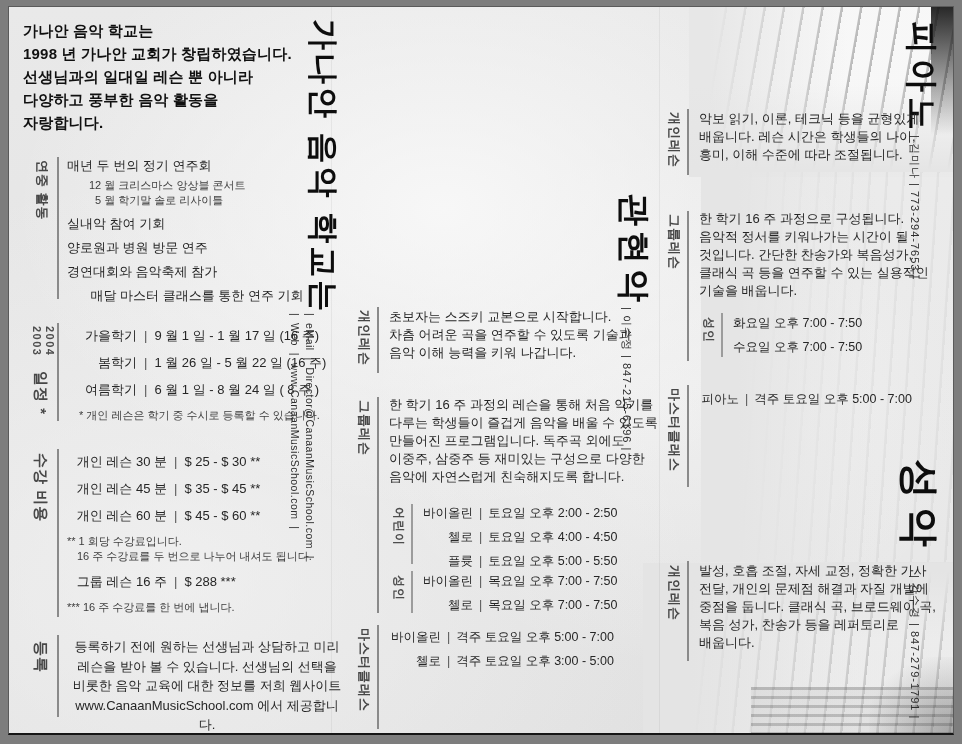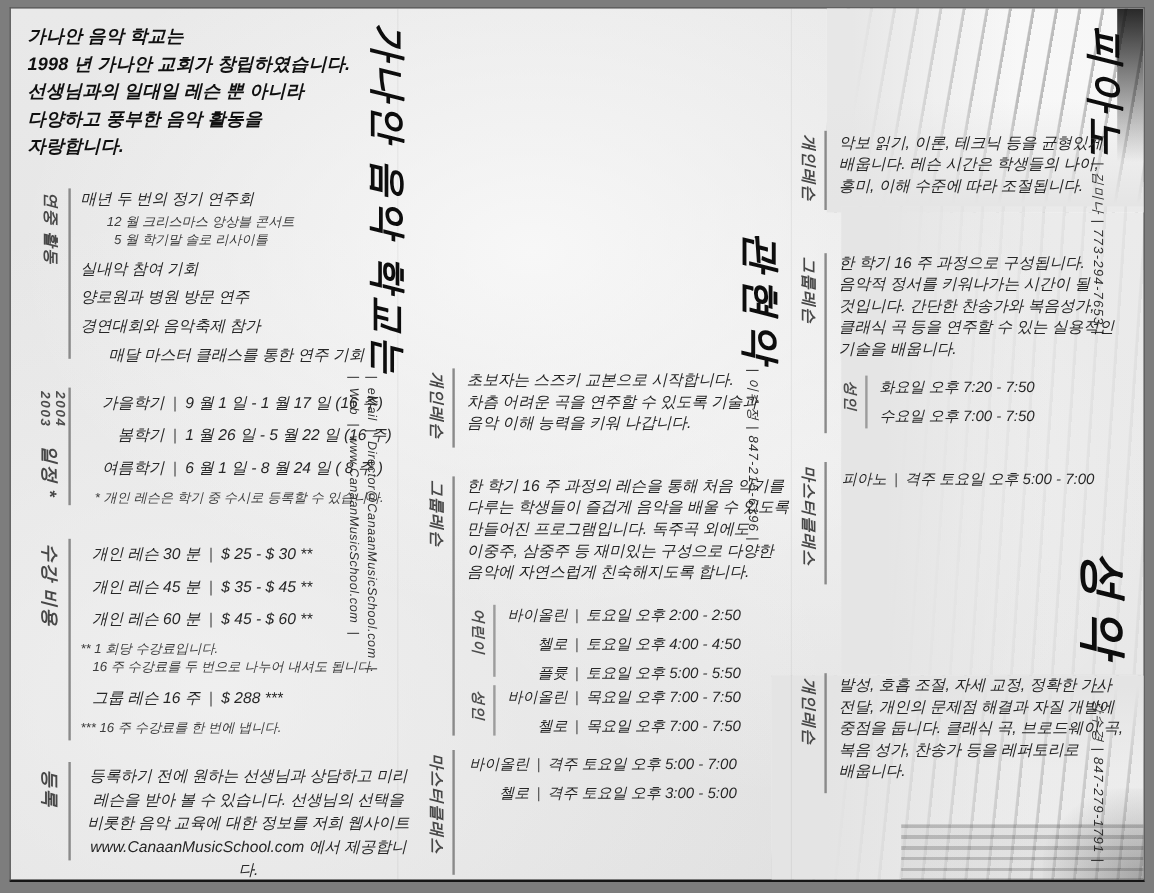--- a/index.html
+++ b/index.html
@@ -5,21 +5,21 @@
   html,body{margin:0;padding:0;}
   body{width:962px;height:744px;background:#7d7d7d;position:relative;overflow:hidden;
        font-family:"Liberation Sans","DejaVu Sans",sans-serif;}
   .page{position:absolute;left:8px;top:6px;width:944px;height:726px;
         border:1px solid #5a5a5a;border-bottom:2px solid #161616;
         background:
           radial-gradient(430px 300px at 46% 28%, rgba(250,250,250,.85), rgba(250,250,250,0)),
           radial-gradient(520px 400px at 18% 78%, rgba(247,247,247,.6), rgba(247,247,247,0)),
           radial-gradient(300px 260px at 70% 55%, rgba(249,249,249,.5), rgba(249,249,249,0)),
           linear-gradient(#e9e9e9,#e1e1e1);
-        overflow:hidden;font-style:italic;}
+        overflow:hidden;}
   .abs{position:absolute;}
   .rot{position:absolute;transform-origin:0 0;transform:rotate(90deg);white-space:pre;line-height:1.15;}
   
   .keysTop{left:680px;top:0;width:264px;height:170px;
      background:repeating-linear-gradient(100deg,#fafafa 0 16px,#b5b5b5 17px 19px);opacity:.85;}
   .keysTopFadeL{left:680px;top:0;width:264px;height:170px;
      background:linear-gradient(to right,#e7e7e7 0 8%,rgba(231,231,231,0) 60%);}
   .keysTopFadeB{left:680px;top:0;width:264px;height:170px;
      background:linear-gradient(to bottom,rgba(229,229,229,0) 45%,#e5e5e5 96%);}
   .keysTopDark{left:922px;top:0;width:22px;height:128px;
@@ -252,21 +252,21 @@
     <div class="para">음악적 정서를 키워나가는 시간이 될</div>
     <div class="para">것입니다. 간단한 찬송가와 복음성가,</div>
     <div class="para">클래식 곡 등을 연주할 수 있는 실용적인</div>
     <div class="para">기술을 배웁니다.</div>
   </div>
 
   <div class="rot sublabel" style="left:706px;top:310px;">성인</div>
   <div class="abs rule-sub" style="left:712px;top:306px;height:44px;"></div>
   <div class="abs" style="left:724px;top:308px;">
     <div class="srow">
-      <span class="dt">화요일  오후  7:20 - 7:50</span>
+      <span class="dt">화요일  오후  7:00 - 7:50</span>
     </div>
     <div class="srow">
       <span class="dt">수요일  오후  7:00 - 7:50</span>
     </div>
   </div>
 
   <div class="rot seclabel" style="left:672px;top:381px;">마스터클래스</div>
   <div class="abs rule" style="left:678px;top:378px;height:102px;"></div>
   <div class="abs" style="left:690px;top:384px;">
     <div class="srow">

